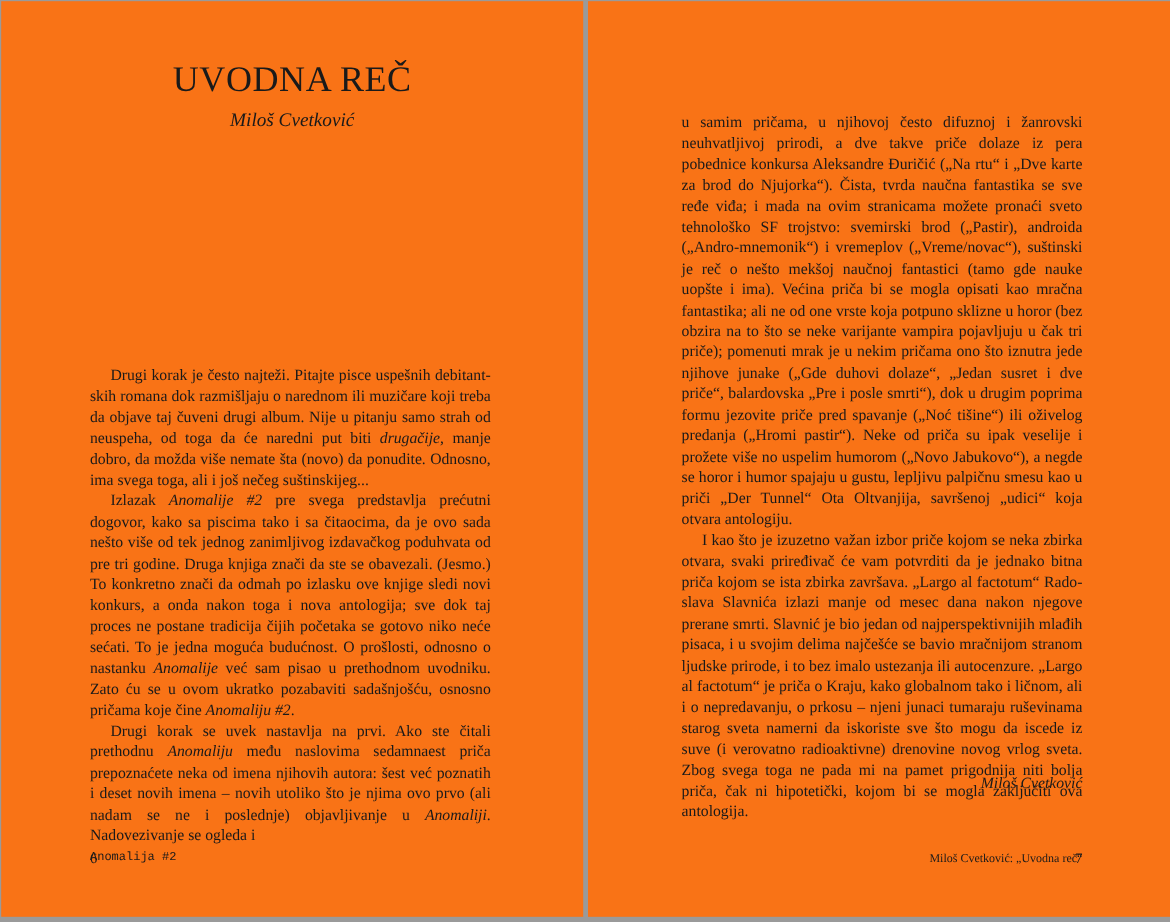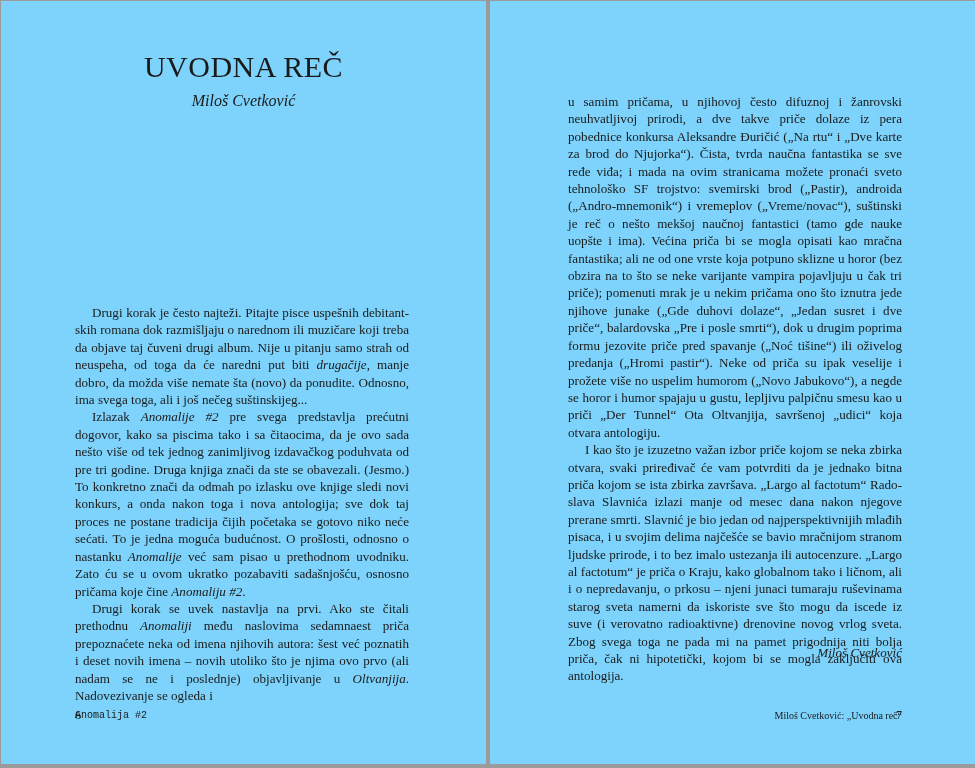--- a/index.html
+++ b/index.html
@@ -3,21 +3,21 @@
 <meta charset="utf-8">
 <style>
   html, body { margin: 0; padding: 0; }
   body {
     width: 975px; height: 768px; overflow: hidden;
     background: #9a9a9a; position: relative;
     font-family: "Liberation Serif", "DejaVu Serif", serif;
     color: #1a1a1a;
   }
   .page {
-    position: absolute; top: 1px; background: #7dd3fc; height: 763px; overflow: hidden;
+    position: absolute; top: 1px; background: #f97316; height: 763px; overflow: hidden;
   }
   #page-left { left: 1px; width: 485px; }
   #page-right { left: 490px; width: 485px; }
   .title {
     position: absolute; top: 48px; left: 0; width: 485px; text-align: center;
     font-size: 30px; letter-spacing: 0.5px; margin: 0; font-weight: normal; line-height: 36px;
   }
   .subtitle {
     position: absolute; top: 90px; left: 0; width: 485px; text-align: center;
     font-size: 16px; font-style: italic; line-height: 20px;
@@ -50,21 +50,21 @@
 </style>
 </head>
 <body>
 
 <div class="page" id="page-left">
   <h1 class="title">UVODNA REČ</h1>
   <div class="subtitle">Miloš Cvetković</div>
   <div class="column">
     <p>Drugi korak je često najteži. Pitajte pisce uspešnih debitant­skih romana dok razmišljaju o narednom ili muzičare koji treba da objave taj čuveni drugi album. Nije u pitanju samo strah od neuspeha, od toga da će naredni put biti <em>drugačije</em>, manje dobro, da možda više nemate šta (novo) da ponudite. Odnosno, ima svega toga, ali i još nečeg suštinskijeg...</p>
     <p>Izlazak <em>Anomalije #2</em> pre svega predstavlja prećutni dogovor, kako sa piscima tako i sa čitaocima, da je ovo sada nešto više od tek jednog zanimljivog izdavačkog poduhvata od pre tri godine. Druga knjiga znači da ste se obavezali. (Jesmo.) To konkretno znači da odmah po izlasku ove knjige sledi novi konkurs, a onda nakon toga i nova antologija; sve dok taj proces ne postane tra­dicija čijih početaka se gotovo niko neće sećati. To je jedna mo­guća budućnost. O prošlosti, odnosno o nastanku <em>Anomalije</em> već sam pisao u prethodnom uvodniku. Zato ću se u ovom ukratko pozabaviti sadašnjošću, osnosno pričama koje čine <em>Anomaliju #2</em>.</p>
-    <p>Drugi korak se uvek nastavlja na prvi. Ako ste čitali prethod­nu <em>Anomaliji</em> među naslovima sedamnaest priča prepoznaćete neka od imena njihovih autora: šest već poznatih i deset novih imena – novih utoliko što je njima ovo prvo (ali nadam se ne i poslednje) objavljivanje u <em>Oltvanjija</em>. Nadovezivanje se ogleda i</p>
+    <p>Drugi korak se uvek nastavlja na prvi. Ako ste čitali prethod­nu <em>Anomaliju</em> među naslovima sedamnaest priča prepoznaćete neka od imena njihovih autora: šest već poznatih i deset novih imena – novih utoliko što je njima ovo prvo (ali nadam se ne i poslednje) objavljivanje u <em>Anomaliji</em>. Nadovezivanje se ogleda i</p>
   </div>
   <div class="footer">
     <span class="folio">6</span>
     <span class="running">Anomalija #2</span>
   </div>
 </div>
 
 <div class="page" id="page-right">
   <div class="column">
     <p class="noindent">u samim pričama, u njihovoj često difuznoj i žanrovski neuhvat­ljivoj prirodi, a dve takve priče dolaze iz pera pobednice konkur­sa Aleksandre Đuričić („Na rtu“ i „Dve karte za brod do Nju­jorka“). Čista, tvrda naučna fantastika se sve ređe viđa; i mada na ovim stranicama možete pronaći sveto tehnološko SF trojstvo: svemirski brod („Pastir), androida („Andro-mnemonik“) i vre­meplov („Vreme/novac“), suštinski je reč o nešto mekšoj naučnoj fantastici (tamo gde nauke uopšte i ima). Većina priča bi se mogla opisati kao mračna fantastika; ali ne od one vrste koja potpuno sklizne u horor (bez obzira na to što se neke varijante vampira pojavljuju u čak tri priče); pomenuti mrak je u nekim pričama ono što iznutra jede njihove junake („Gde duhovi dolaze“, „Jedan susret i dve priče“, balardovska „Pre i posle smrti“), dok u drugim poprima formu jezovite priče pred spavanje („Noć tišine“) ili oživelog predanja („Hromi pastir“). Neke od priča su ipak vese­lije i prožete više no uspelim humorom („Novo Jabukovo“), a negde se horor i humor spajaju u gustu, lepljivu palpičnu smesu kao u priči „Der Tunnel“ Ota Oltvanjija, savršenoj „udici“ koja otvara antologiju.</p>

